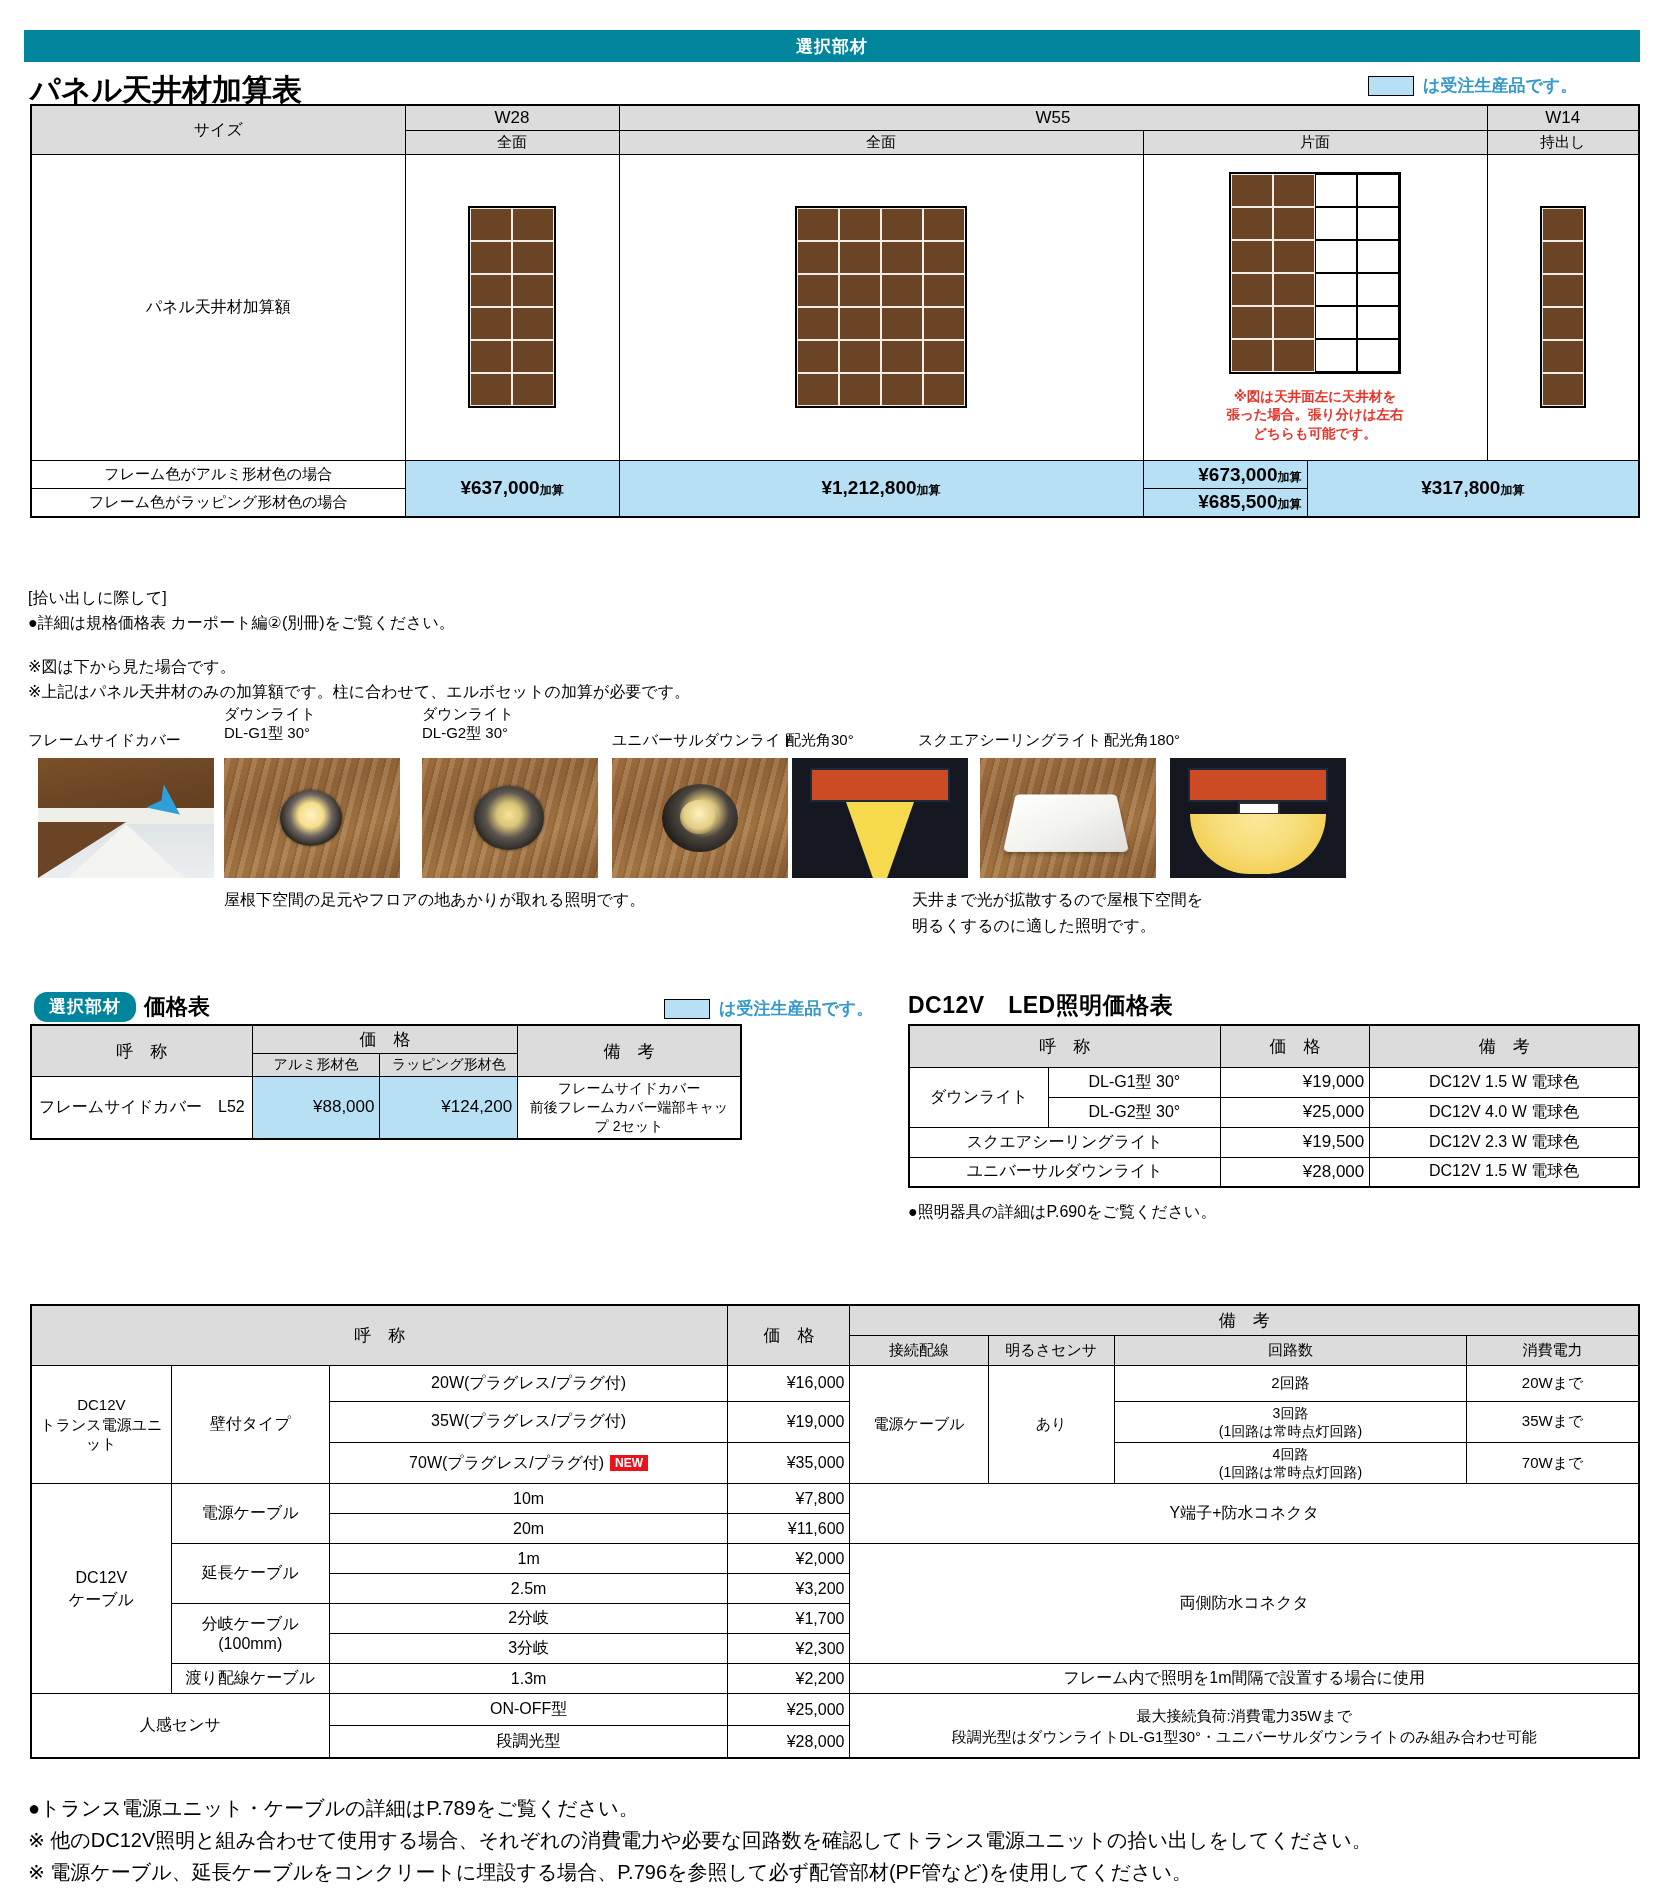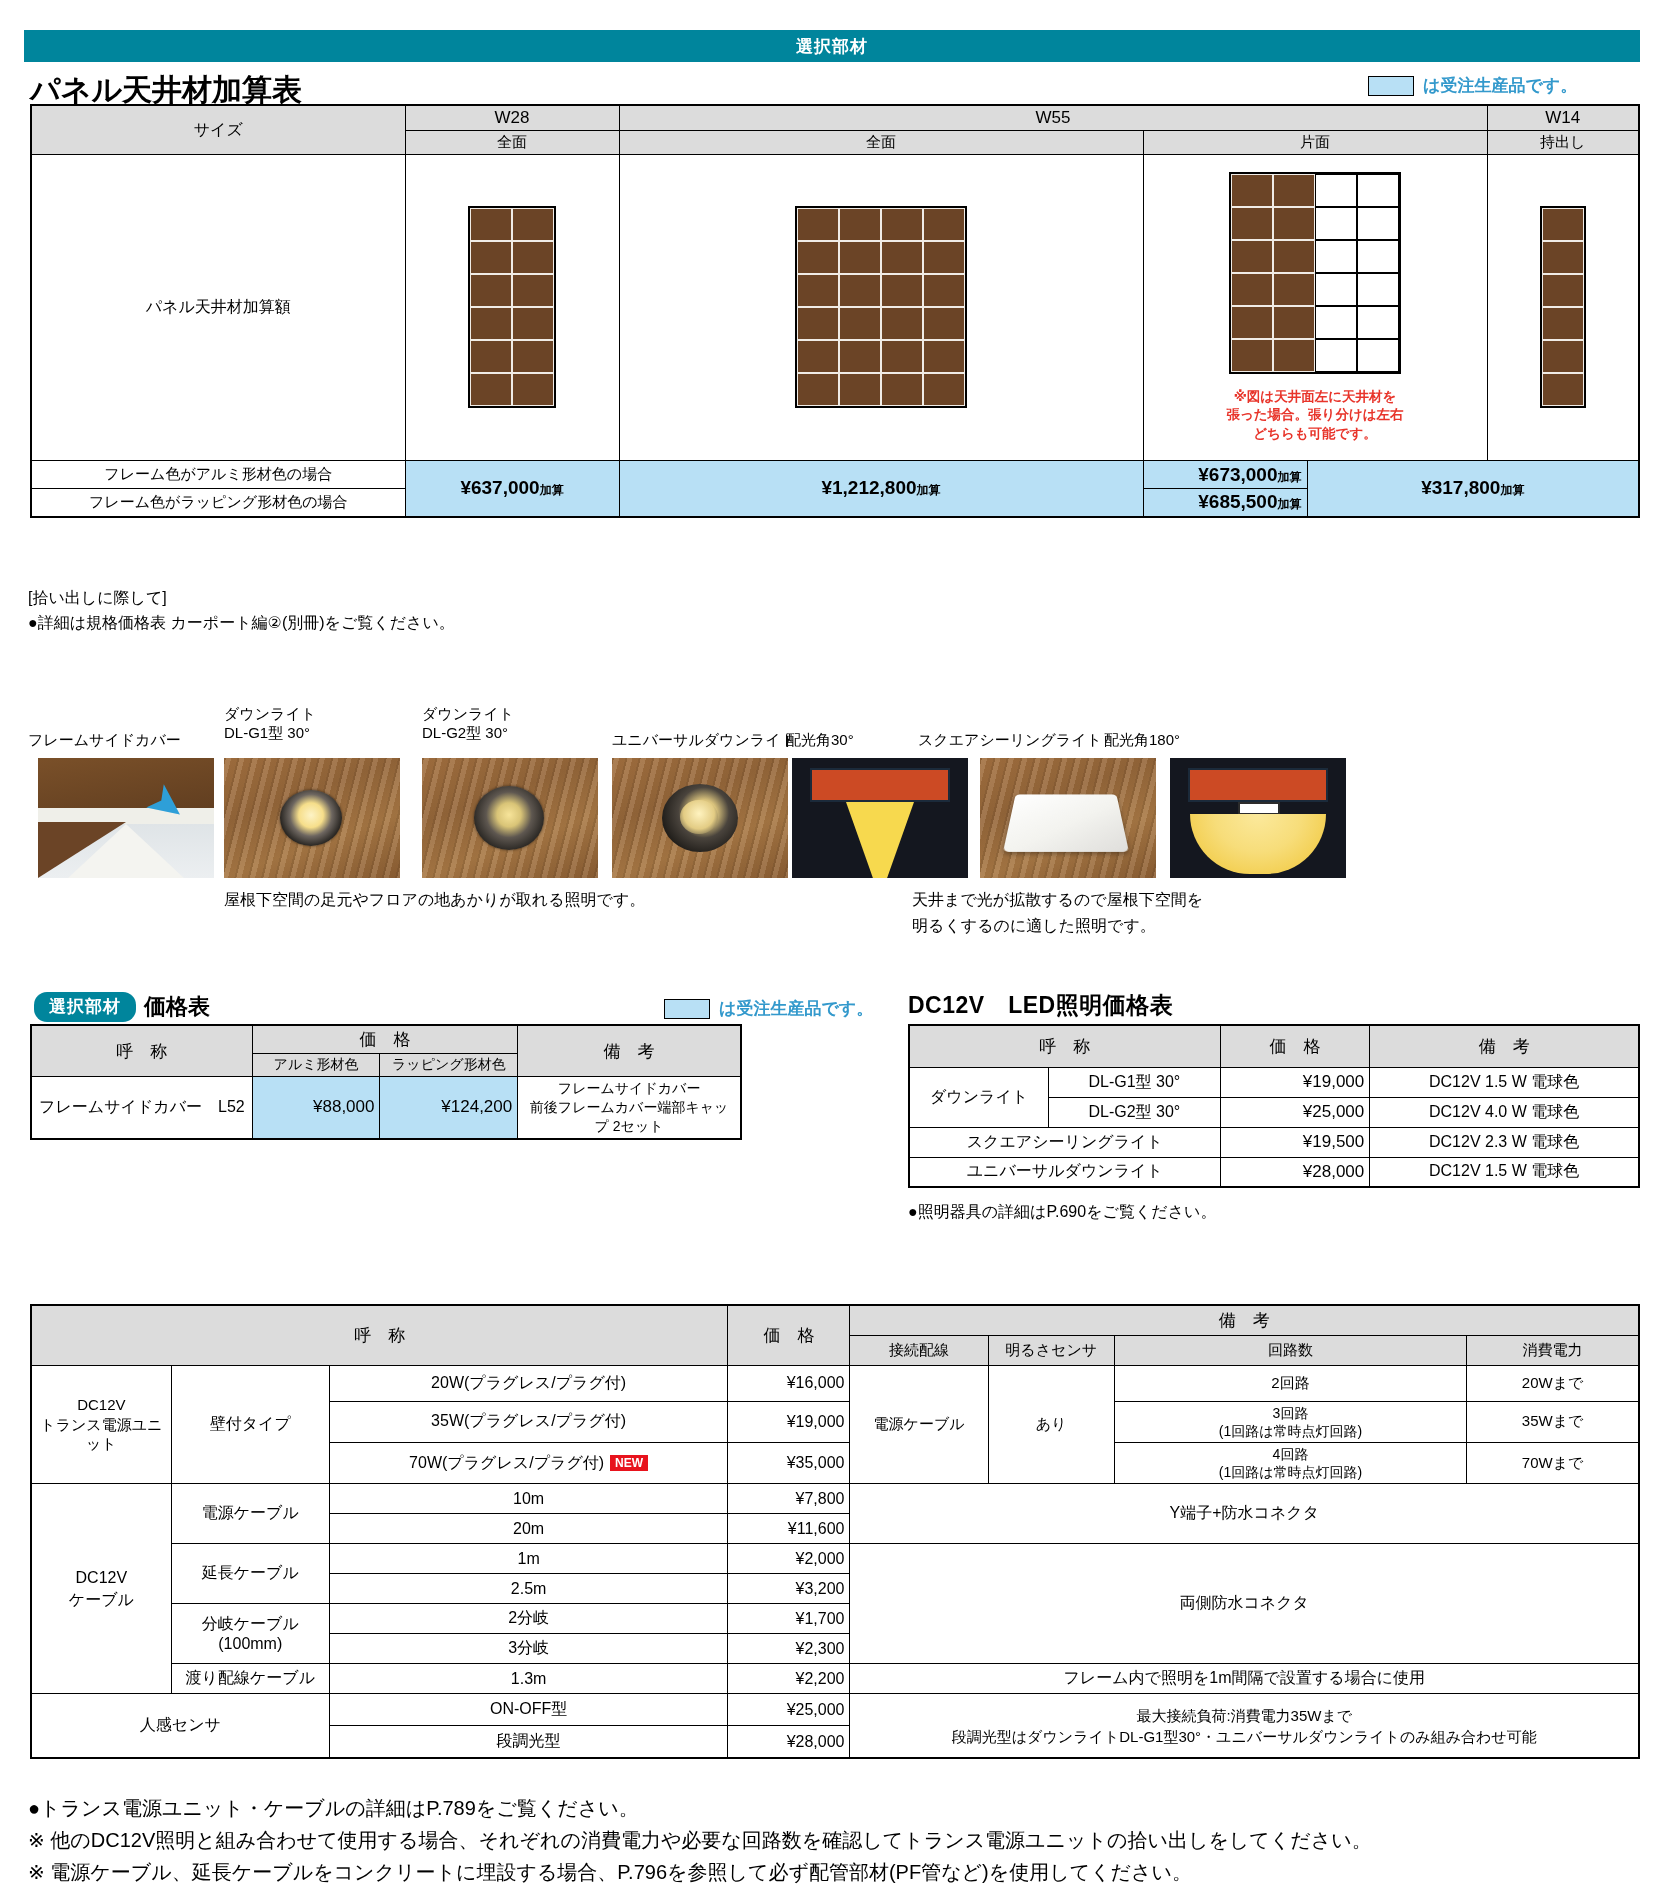--- a/index.html
+++ b/index.html
@@ -406,20 +406,22 @@
       <td>フレーム色がラッピング形材色の場合</td>
       <td class="bl yen" style="text-align:right">
         <span>¥685,500</span><span class="suffix">加算</span>
       </td>
     </tr>
   </tbody>
     </table>
 
   <div class="notes" id="notes-1">[拾い出しに際して]
 ●詳細は規格価格表 カーポート編②(別冊)をご覧ください。</div>
+  <div class="notes" id="notes-2">※図は下から見た場合です。
+※上記はパネル天井材のみの加算額です。柱に合わせて、エルボセットの加算が必要です。</div>
 
   <div class="photostrip">
 
     <div class="pcap" style="left:0px;  top:26px;">フレームサイドカバー</div>
     <div class="pcap" style="left:196px; top:0px;">ダウンライト
 DL-G1型 30°</div>
     <div class="pcap" style="left:394px; top:0px;">ダウンライト
 DL-G2型 30°</div>
     <div class="pcap" style="left:584px; top:26px;">ユニバーサルダウンライト</div>
     <div class="pcap" style="left:758px; top:26px;">配光角30°</div>

